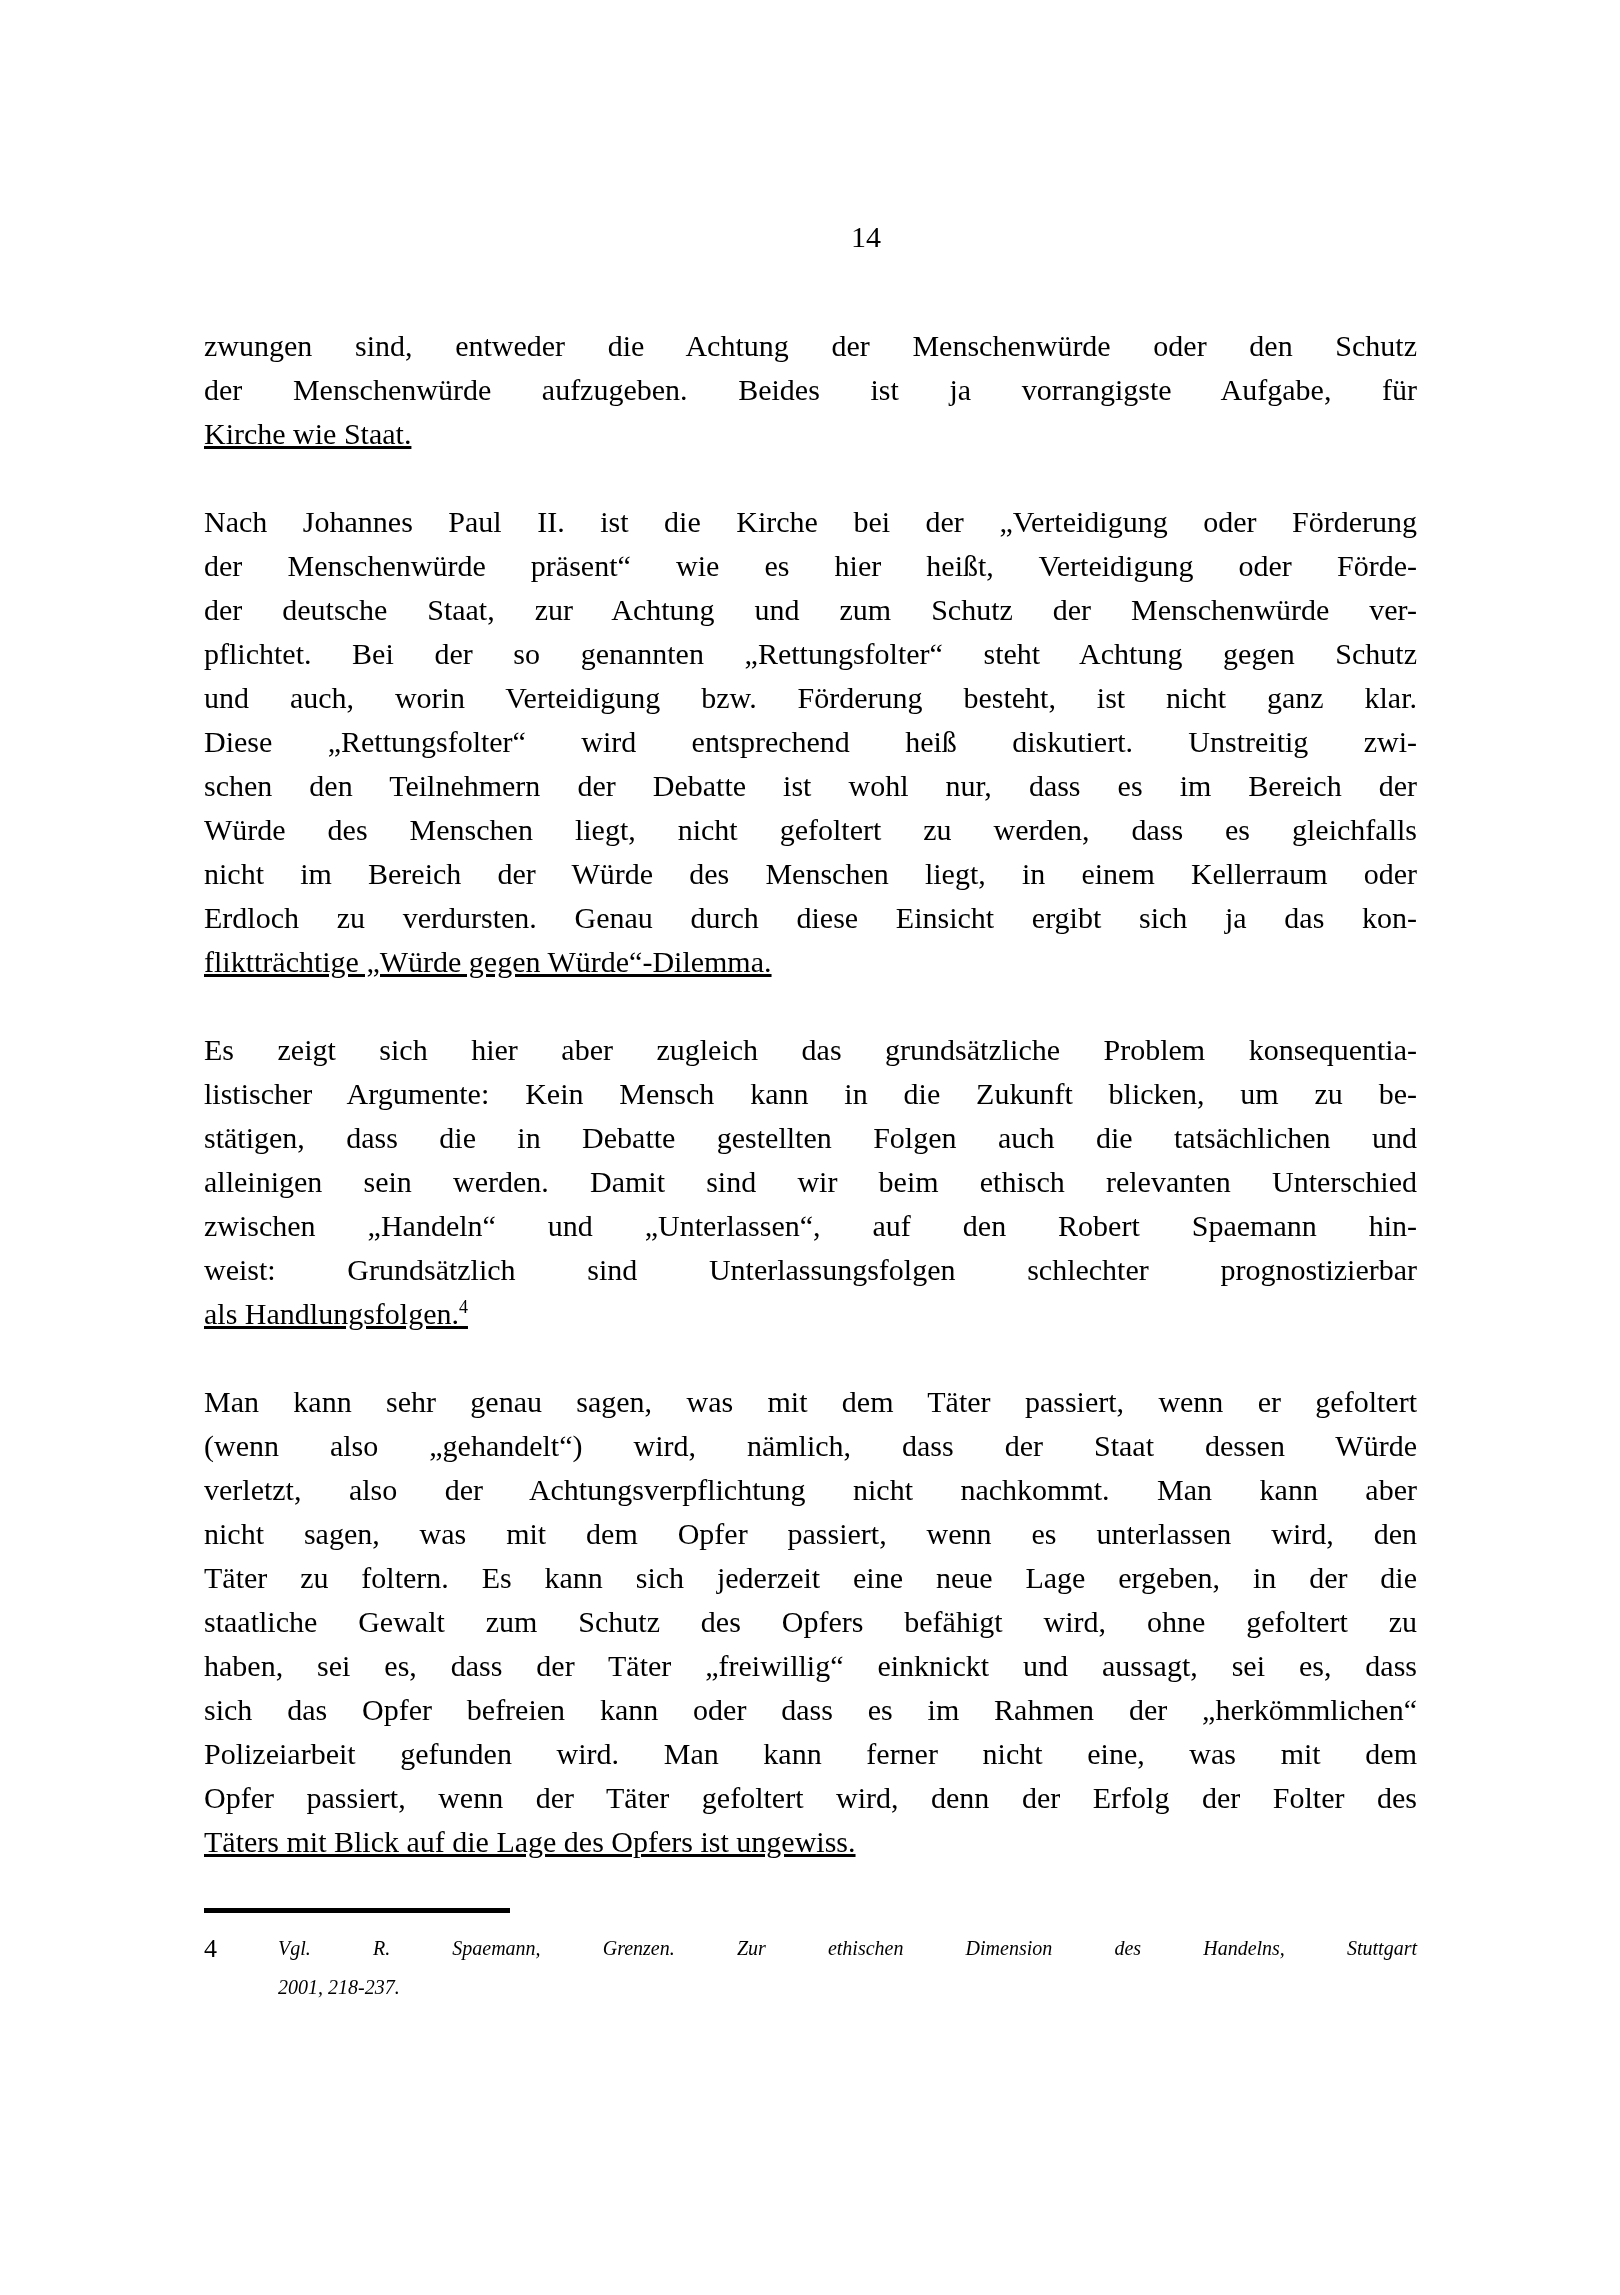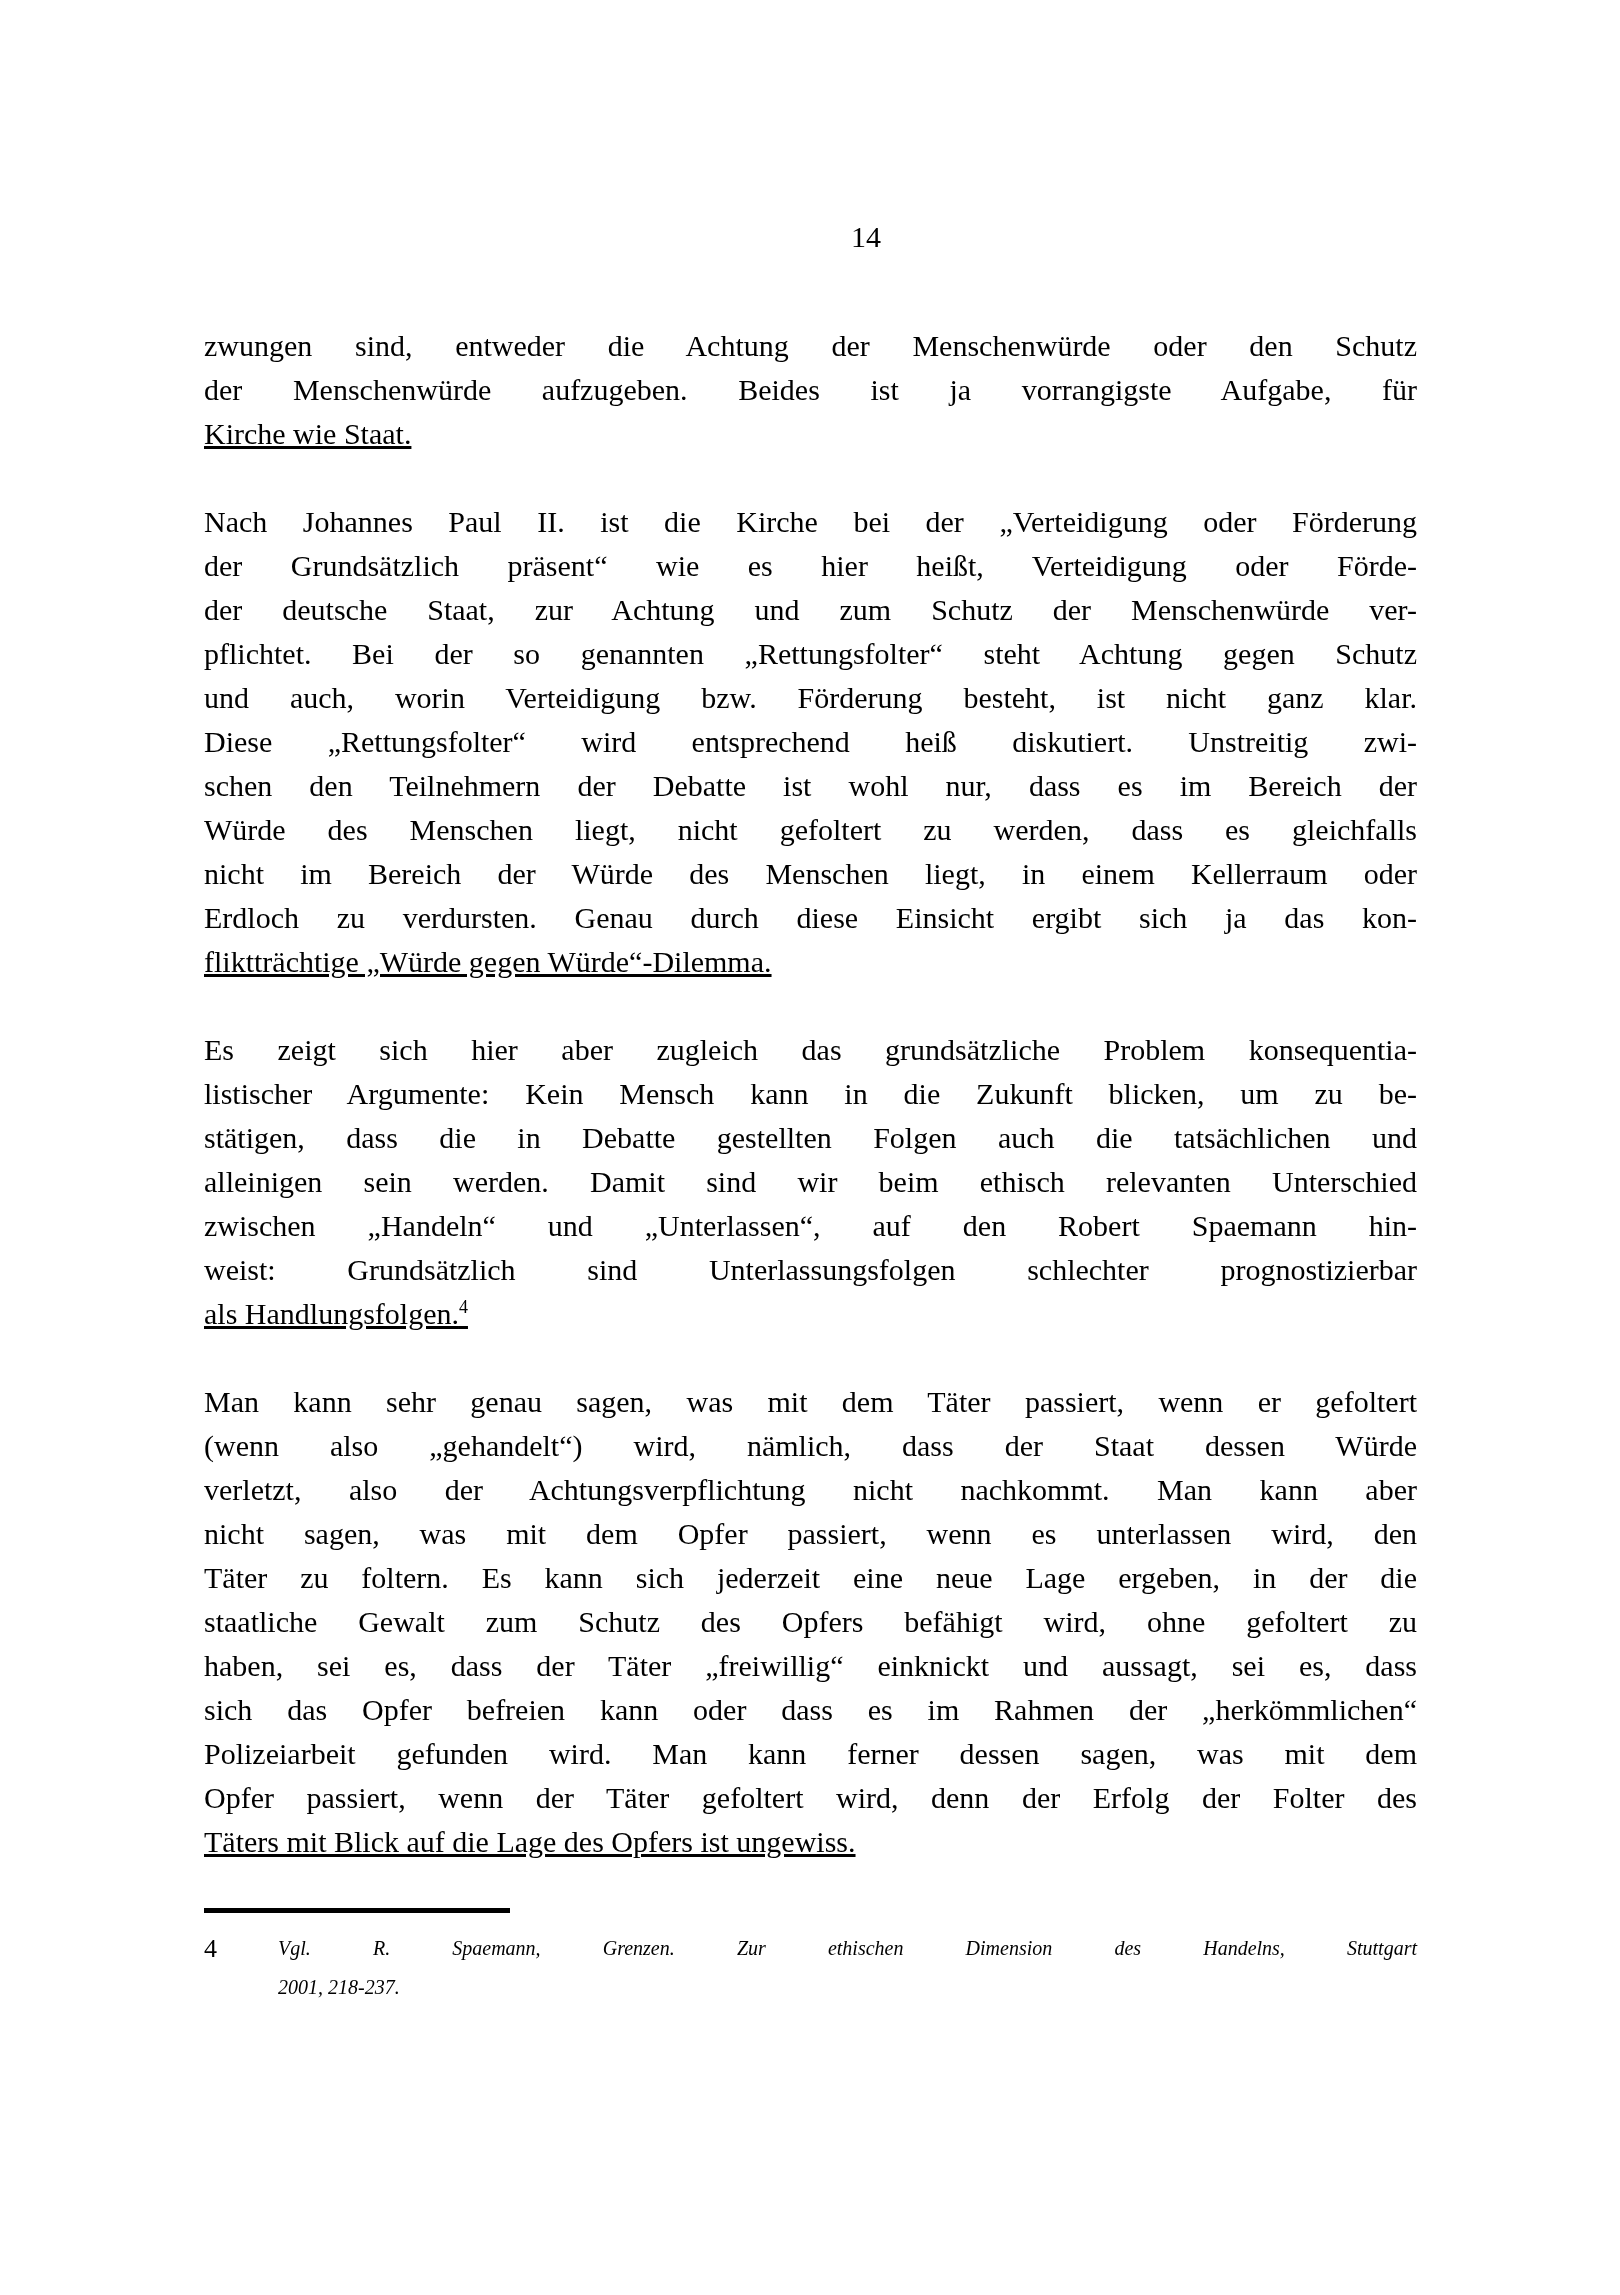--- a/index.html
+++ b/index.html
@@ -73,21 +73,21 @@
   <div class="page-number">14</div>
 
   <div class="body-text">
       <div class="paragraph">
         <div class="line">zwungen sind, entweder die Achtung der Menschenwürde oder den Schutz</div>
         <div class="line">der Menschenwürde aufzugeben. Beides ist ja vorrangigste Aufgabe, für</div>
         <div class="line last">Kirche wie Staat.</div>
       </div>
       <div class="paragraph">
         <div class="line">Nach Johannes Paul II. ist die Kirche bei der „Verteidigung oder Förderung</div>
-        <div class="line">der Grundsätzlich präsent“ wie es hier heißt, Verteidigung oder Förde-</div>
+        <div class="line">der Menschenwürde präsent“ wie es hier heißt, Verteidigung oder Förde-</div>
         <div class="line">der deutsche Staat, zur Achtung und zum Schutz der Menschenwürde ver-</div>
         <div class="line">pflichtet. Bei der so genannten „Rettungsfolter“ steht Achtung gegen Schutz</div>
         <div class="line">und auch, worin Verteidigung bzw. Förderung besteht, ist nicht ganz klar.</div>
         <div class="line">Diese „Rettungsfolter“ wird entsprechend heiß diskutiert. Unstreitig zwi-</div>
         <div class="line">schen den Teilnehmern der Debatte ist wohl nur, dass es im Bereich der</div>
         <div class="line">Würde des Menschen liegt, nicht gefoltert zu werden, dass es gleichfalls</div>
         <div class="line">nicht im Bereich der Würde des Menschen liegt, in einem Kellerraum oder</div>
         <div class="line">Erdloch zu verdursten. Genau durch diese Einsicht ergibt sich ja das kon-</div>
         <div class="line last">fliktträchtige „Würde gegen Würde“-Dilemma.</div>
       </div>
@@ -102,21 +102,21 @@
       </div>
       <div class="paragraph">
         <div class="line">Man kann sehr genau sagen, was mit dem Täter passiert, wenn er gefoltert</div>
         <div class="line">(wenn also „gehandelt“) wird, nämlich, dass der Staat dessen Würde</div>
         <div class="line">verletzt, also der Achtungsverpflichtung nicht nachkommt. Man kann aber</div>
         <div class="line">nicht sagen, was mit dem Opfer passiert, wenn es unterlassen wird, den</div>
         <div class="line">Täter zu foltern. Es kann sich jederzeit eine neue Lage ergeben, in der die</div>
         <div class="line">staatliche Gewalt zum Schutz des Opfers befähigt wird, ohne gefoltert zu</div>
         <div class="line">haben, sei es, dass der Täter „freiwillig“ einknickt und aussagt, sei es, dass</div>
         <div class="line">sich das Opfer befreien kann oder dass es im Rahmen der „herkömmlichen“</div>
-        <div class="line">Polizeiarbeit gefunden wird. Man kann ferner dessen sagen, was mit dem</div>
+        <div class="line">Polizeiarbeit gefunden wird. Man kann ferner nicht eine, was mit dem</div>
         <div class="line">Opfer passiert, wenn der Täter gefoltert wird, denn der Erfolg der Folter des</div>
         <div class="line last">Täters mit Blick auf die Lage des Opfers ist ungewiss.</div>
       </div>
     </div>
 
   <div class="footnote-sep"></div>
 
   <div class="footnote">
     <span class="footnote-marker">4</span>
     <div class="footnote-lines">

